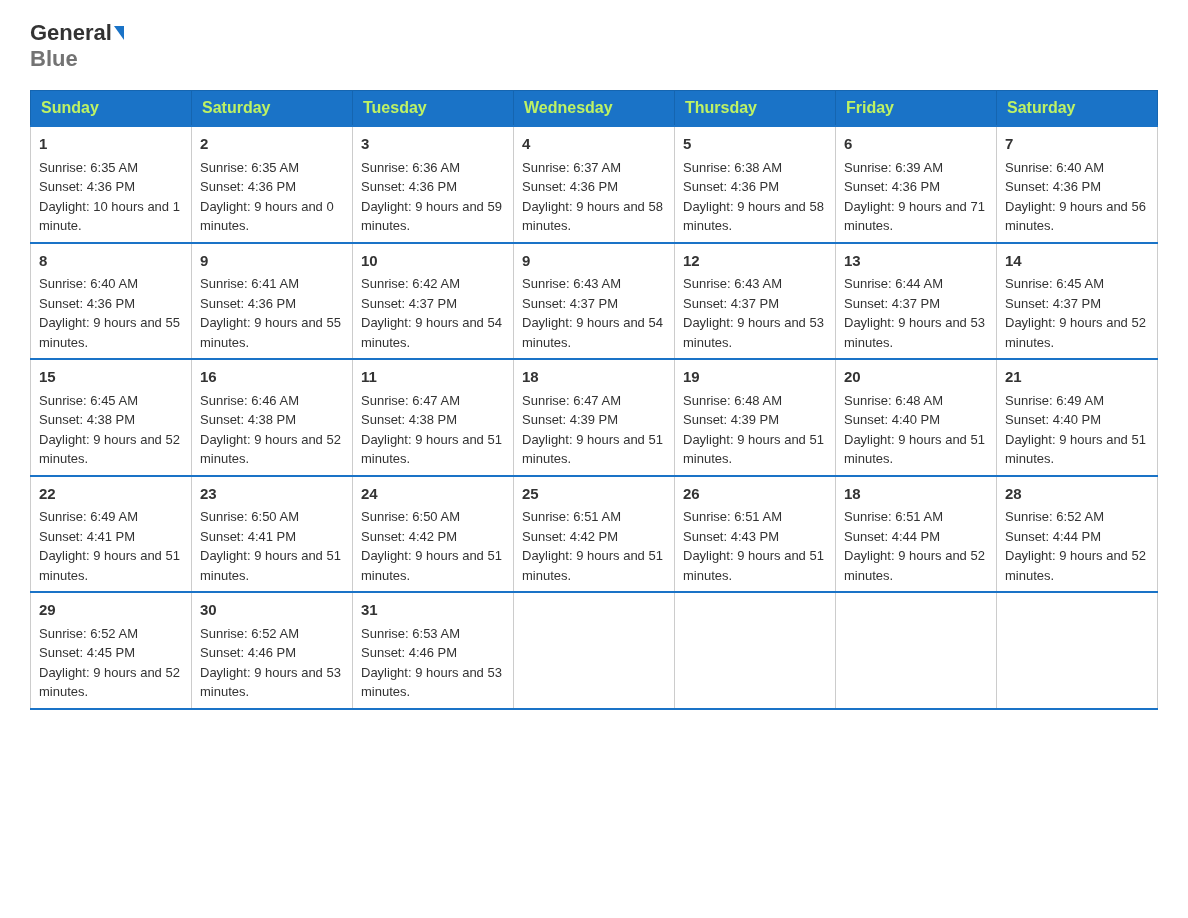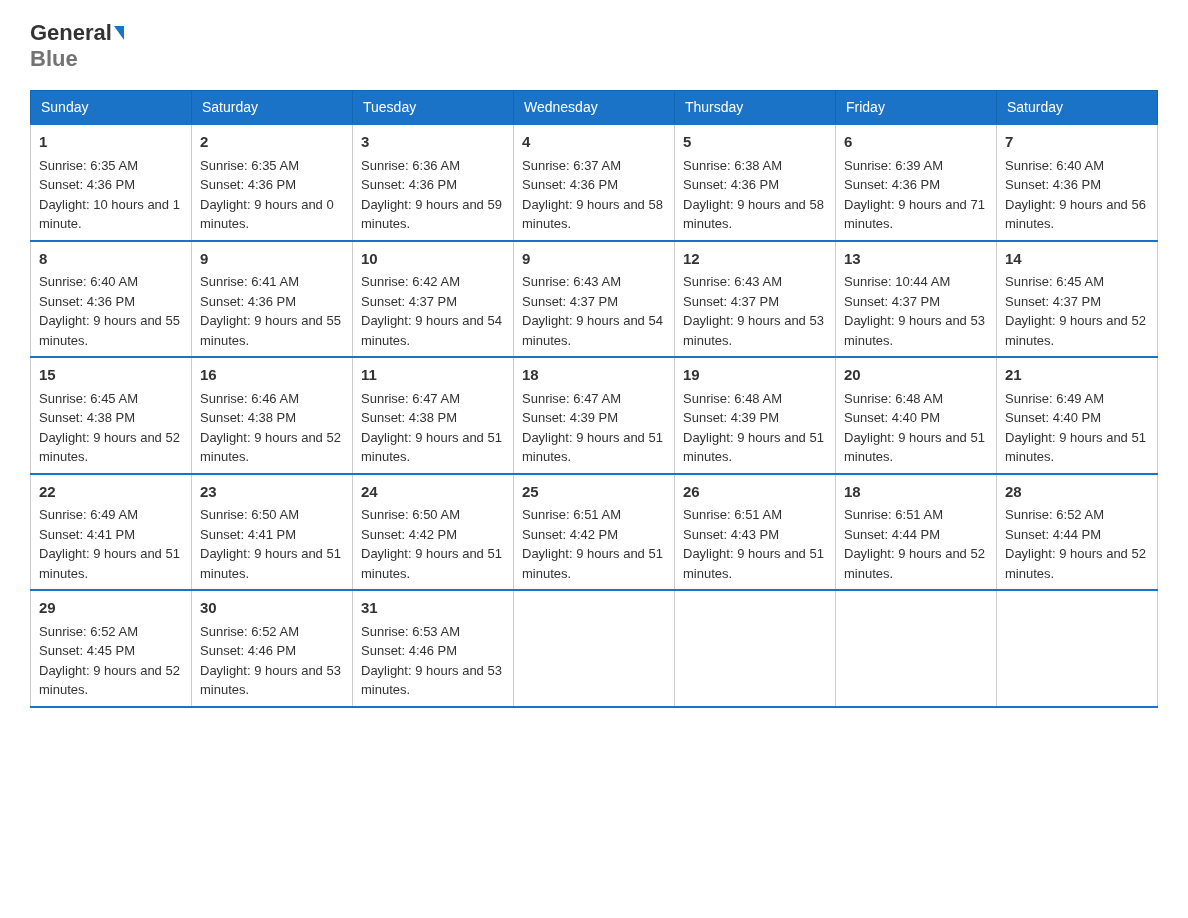--- a/index.html
+++ b/index.html
@@ -36,24 +36,24 @@
       border-top: 14px solid #1a73c7;
       display: inline-block;
       margin-left: 2px;
     }
     .title-block { text-align: right; }
     .month-title { font-size: 52px; font-weight: normal; color: #222; line-height: 1.1; }
     .location { font-size: 22px; color: #555; margin-top: 4px; }
     .calendar { width: 100%; border-collapse: collapse; }
     .calendar th {
       background-color: #1a73c7;
-      color: #ffffff;
+      color: #bef264;
       padding: 8px 10px;
-      font-size: 14px;
-      font-weight: normal;
+      font-size: 16px;
+      font-weight: bold;
       text-align: left;
       border: 1px solid #1565b0;
     }
     .calendar td {
       border: 1px solid #ccc;
       vertical-align: top;
       padding: 6px 8px;
       width: 14.28%;
       font-size: 13px;
       color: #333;
@@ -106,21 +106,21 @@
         <td><span class="day-num">5</span><span>Sunrise: 6:38 AM</span><br><span>Sunset: 4:36 PM</span><br><span>Daylight: 9 hours and 58 minutes.</span></td>
         <td><span class="day-num">6</span><span>Sunrise: 6:39 AM</span><br><span>Sunset: 4:36 PM</span><br><span>Daylight: 9 hours and 71 minutes.</span></td>
         <td><span class="day-num">7</span><span>Sunrise: 6:40 AM</span><br><span>Sunset: 4:36 PM</span><br><span>Daylight: 9 hours and 56 minutes.</span></td>
       </tr>
       <tr>
         <td><span class="day-num">8</span><span>Sunrise: 6:40 AM</span><br><span>Sunset: 4:36 PM</span><br><span>Daylight: 9 hours and 55 minutes.</span></td>
         <td><span class="day-num">9</span><span>Sunrise: 6:41 AM</span><br><span>Sunset: 4:36 PM</span><br><span>Daylight: 9 hours and 55 minutes.</span></td>
         <td><span class="day-num">10</span><span>Sunrise: 6:42 AM</span><br><span>Sunset: 4:37 PM</span><br><span>Daylight: 9 hours and 54 minutes.</span></td>
         <td><span class="day-num">9</span><span>Sunrise: 6:43 AM</span><br><span>Sunset: 4:37 PM</span><br><span>Daylight: 9 hours and 54 minutes.</span></td>
         <td><span class="day-num">12</span><span>Sunrise: 6:43 AM</span><br><span>Sunset: 4:37 PM</span><br><span>Daylight: 9 hours and 53 minutes.</span></td>
-        <td><span class="day-num">13</span><span>Sunrise: 10:44 AM</span><br><span>Sunset: 4:37 PM</span><br><span>Daylight: 9 hours and 53 minutes.</span></td>
+        <td><span class="day-num">13</span><span>Sunrise: 6:44 AM</span><br><span>Sunset: 4:37 PM</span><br><span>Daylight: 9 hours and 53 minutes.</span></td>
         <td><span class="day-num">14</span><span>Sunrise: 6:45 AM</span><br><span>Sunset: 4:37 PM</span><br><span>Daylight: 9 hours and 52 minutes.</span></td>
       </tr>
       <tr>
         <td><span class="day-num">15</span><span>Sunrise: 6:45 AM</span><br><span>Sunset: 4:38 PM</span><br><span>Daylight: 9 hours and 52 minutes.</span></td>
         <td><span class="day-num">16</span><span>Sunrise: 6:46 AM</span><br><span>Sunset: 4:38 PM</span><br><span>Daylight: 9 hours and 52 minutes.</span></td>
         <td><span class="day-num">11</span><span>Sunrise: 6:47 AM</span><br><span>Sunset: 4:38 PM</span><br><span>Daylight: 9 hours and 51 minutes.</span></td>
         <td><span class="day-num">18</span><span>Sunrise: 6:47 AM</span><br><span>Sunset: 4:39 PM</span><br><span>Daylight: 9 hours and 51 minutes.</span></td>
         <td><span class="day-num">19</span><span>Sunrise: 6:48 AM</span><br><span>Sunset: 4:39 PM</span><br><span>Daylight: 9 hours and 51 minutes.</span></td>
         <td><span class="day-num">20</span><span>Sunrise: 6:48 AM</span><br><span>Sunset: 4:40 PM</span><br><span>Daylight: 9 hours and 51 minutes.</span></td>
         <td><span class="day-num">21</span><span>Sunrise: 6:49 AM</span><br><span>Sunset: 4:40 PM</span><br><span>Daylight: 9 hours and 51 minutes.</span></td>

